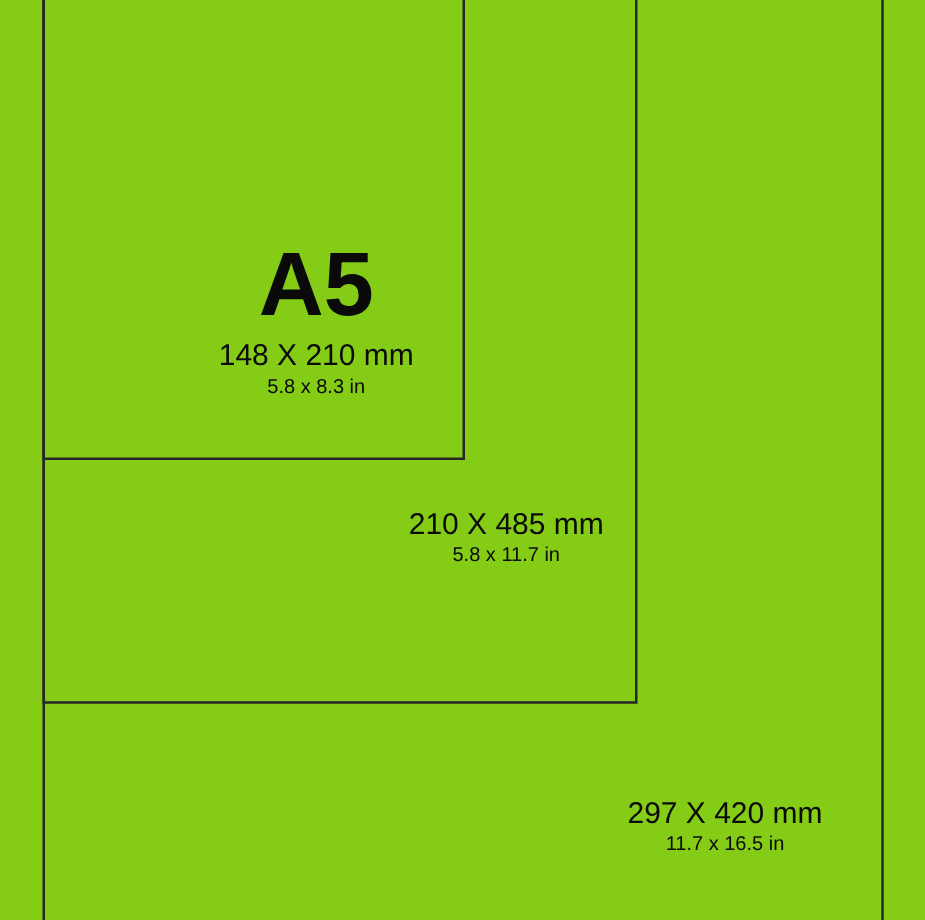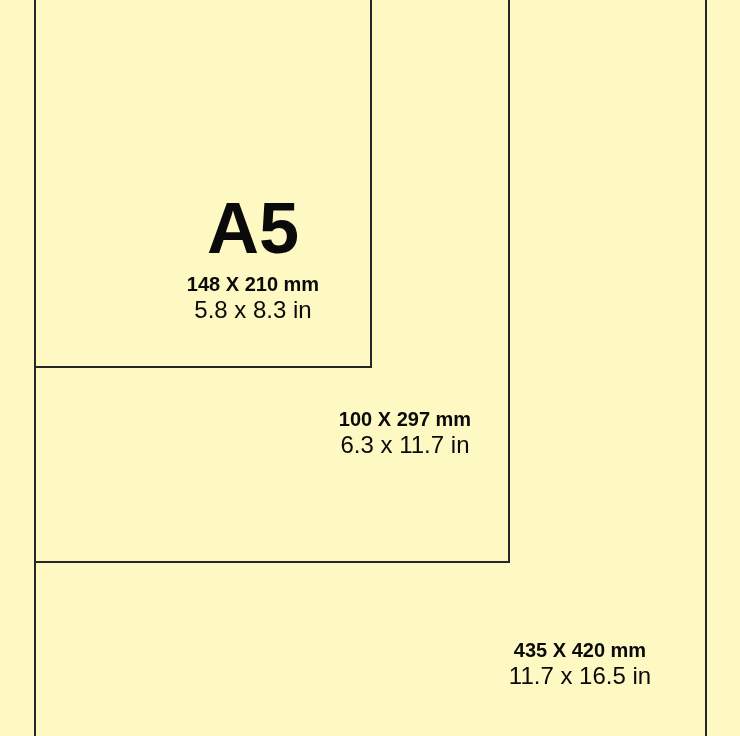--- a/index.html
+++ b/index.html
@@ -5,21 +5,21 @@
   html, body {
     margin: 0;
     padding: 0;
     background: #ffffff;
   }
   .canvas {
     position: relative;
     width: 740px;
     height: 736px;
     overflow: hidden;
-    background: #fef9c3;
+    background: #84cc16;
     font-family: "Liberation Sans", sans-serif;
     color: #0a0a0a;
   }
   
   .paper-rect {
     position: absolute;
     border: 2px solid #262626;
     background: transparent;
     box-sizing: border-box;
   }
@@ -39,49 +39,48 @@
 
   .size-label {
     font-size: 72px;
     font-weight: bold;
     line-height: 72px;
     letter-spacing: 0;
     color: #0a0a0a;
   }
   .size-mm {
     margin-top: 8px;
-    font-size: 20px;
+    font-size: 24px;
     line-height: 25px;
     color: #0a0a0a;
-    font-weight: bold;
   }
   .size-in {
-    font-size: 24px;
+    font-size: 16px;
     line-height: 25px;
     color: #0a0a0a;
   }
 </style>
 </head>
 <body>
 
 <div class="canvas">
 
   <div class="paper-rect rect-a3"></div>
   <div class="paper-rect rect-a4"></div>
   <div class="paper-rect rect-a5"></div>
 
   <div class="label-group label-a5">
     <div class="size-label">A5</div>
     <div class="size-mm">148 X 210 mm</div>
     <div class="size-in">5.8 x 8.3 in</div>
   </div>
 
   <div class="label-group label-a4">
-    <div class="size-mm">100 X 297 mm</div>
-    <div class="size-in">6.3 x 11.7 in</div>
+    <div class="size-mm">210 X 485 mm</div>
+    <div class="size-in">5.8 x 11.7 in</div>
   </div>
 
   <div class="label-group label-a3">
-    <div class="size-mm">435 X 420 mm</div>
+    <div class="size-mm">297 X 420 mm</div>
     <div class="size-in">11.7 x 16.5 in</div>
   </div>
 
 </div>
 
 </body></html>

